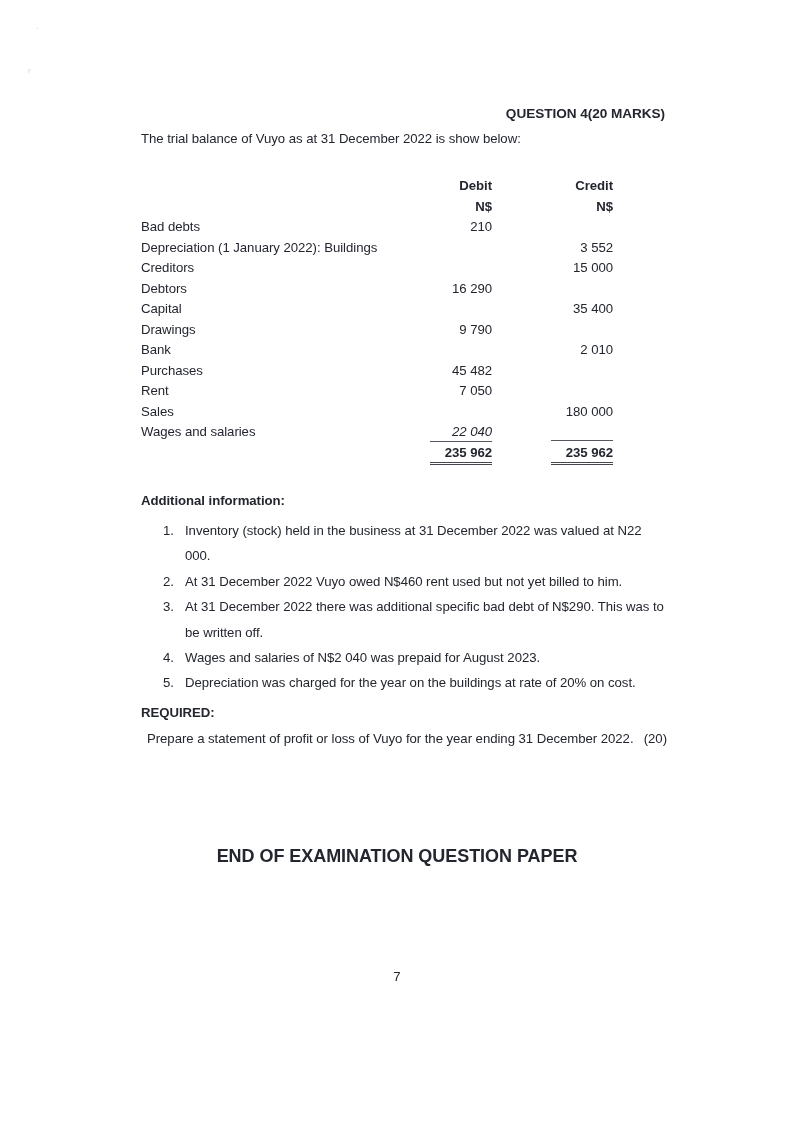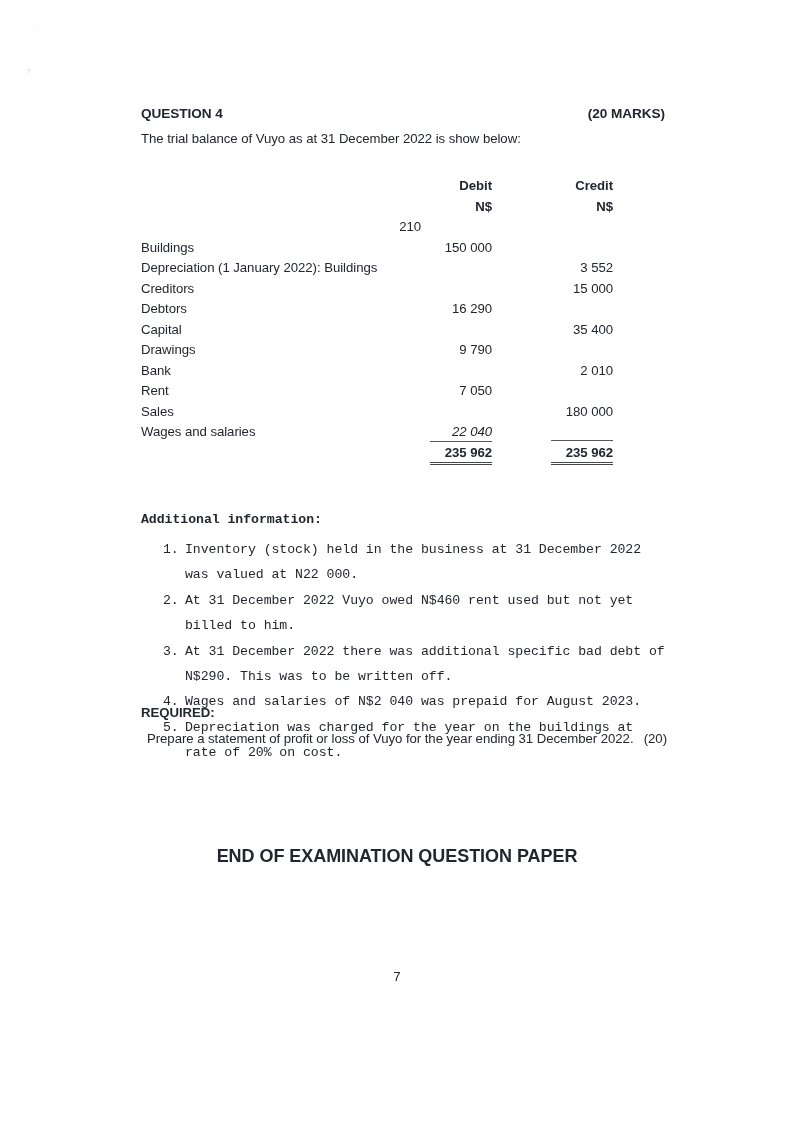--- a/index.html
+++ b/index.html
@@ -9,36 +9,36 @@
     background:#ffffff;
     font-family:"Liberation Sans", sans-serif;
     color:#24262f;
     overflow:hidden;
     font-size:13.2px;
     letter-spacing:-0.05px;
   }
   .content{position:absolute;left:141px;top:0;width:524px;}
 
   
-  .q-header{position:absolute;top:106px;left:0;width:524px;display:flex;justify-content:space-between;font-weight:700;font-size:13.6px;}
+  .q-header{position:absolute;top:106px;left:0;width:524px;display:flex;justify-content:flex-end;font-weight:700;font-size:13.6px;}
   .intro{position:absolute;top:131px;left:0;width:524px;}
 
   
   .tb{position:absolute;top:176px;left:0;width:524px;}
   .tb-row{display:grid;grid-template-columns:280px 71px 121px;line-height:20.5px;height:20.5px;}
   .tb-row .lbl{text-align:left;white-space:nowrap;}
   .tb-row .num{text-align:right;white-space:nowrap;}
   .tb-head .num{font-weight:700;}
   .cellspan{display:inline-block;min-width:62px;text-align:right;}
   .uline .cellspan{border-bottom:1px solid #55565e;line-height:18px;height:18px;font-style:italic;}
   .tb-total{font-weight:700;}
   .tb-total .cellspan{border-bottom:3px double #45464e;line-height:19px;height:19px;}
 
   
-  .additional{position:absolute;top:510px;left:0;width:524px;font-family:Liberation Mono, monospace;}
+  .additional{position:absolute;top:491px;left:0;width:524px;}
   .add-heading{font-weight:700;line-height:20px;margin-bottom:7px;}
   .add-list{padding-left:22px;}
   .add-item{display:grid;grid-template-columns:22px 1fr;line-height:25.4px;}
   .add-item .itext{padding-right:0;}
 
   
   .req-heading{position:absolute;top:705px;left:0;font-weight:700;}
   .task-line{position:absolute;top:731px;left:0;width:524px;display:flex;justify-content:space-between;padding-right:4px;box-sizing:border-box;margin-left:6px;}
 
   
@@ -73,26 +73,22 @@
         <div class="num">Debit</div>
         <div class="num">Credit</div>
       </div>
       <div class="tb-row tb-head">
         <div class="lbl"></div>
         <div class="num">N$</div>
         <div class="num">N$</div>
       </div>
 
       <div class="tb-row">
+        <div class="lbl">Bad debts</div>
         <div class="num">210</div>
-        <div class="num"></div>
-      </div>
-      <div class="tb-row">
-        <div class="lbl">Buildings</div>
-        <div class="num">150 000</div>
         <div class="num"></div>
       </div>
       <div class="tb-row">
         <div class="lbl">Depreciation (1 January 2022): Buildings</div>
         <div class="num"></div>
         <div class="num">3 552</div>
       </div>
       <div class="tb-row">
         <div class="lbl">Creditors</div>
         <div class="num"></div>
@@ -110,20 +106,25 @@
       </div>
       <div class="tb-row">
         <div class="lbl">Drawings</div>
         <div class="num">9 790</div>
         <div class="num"></div>
       </div>
       <div class="tb-row">
         <div class="lbl">Bank</div>
         <div class="num"></div>
         <div class="num">2 010</div>
+      </div>
+      <div class="tb-row">
+        <div class="lbl">Purchases</div>
+        <div class="num">45 482</div>
+        <div class="num"></div>
       </div>
       <div class="tb-row">
         <div class="lbl">Rent</div>
         <div class="num">7 050</div>
         <div class="num"></div>
       </div>
       <div class="tb-row">
         <div class="lbl">Sales</div>
         <div class="num"></div>
         <div class="num">180 000</div>

